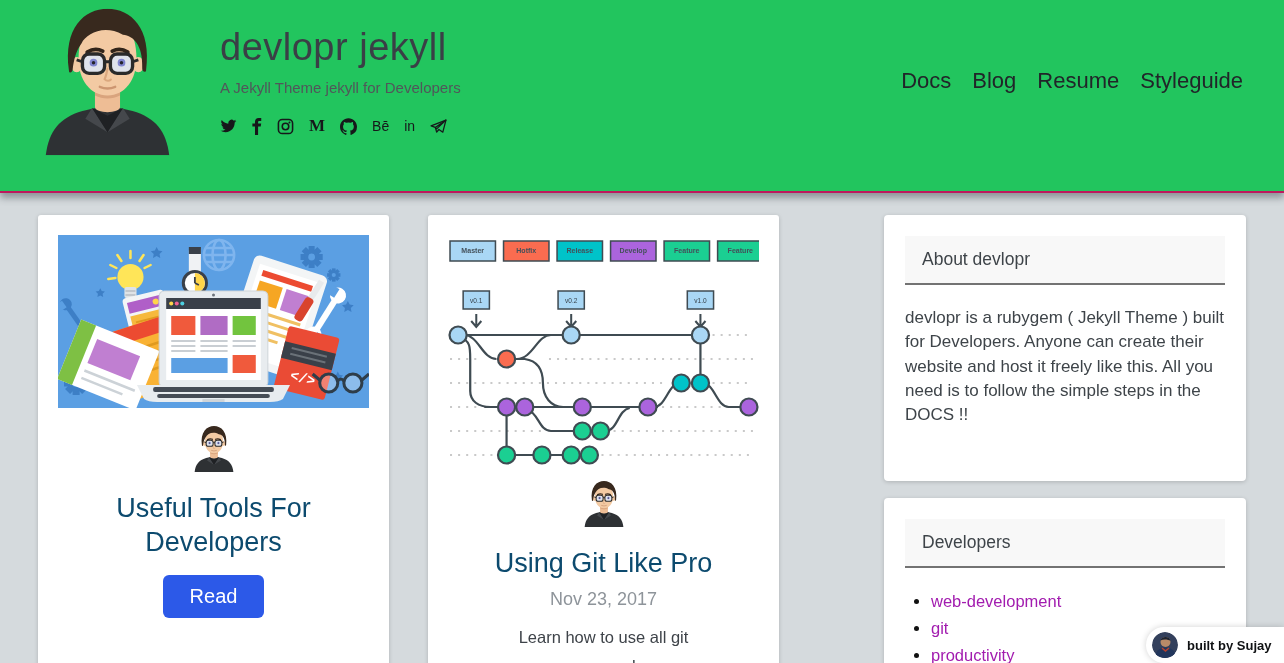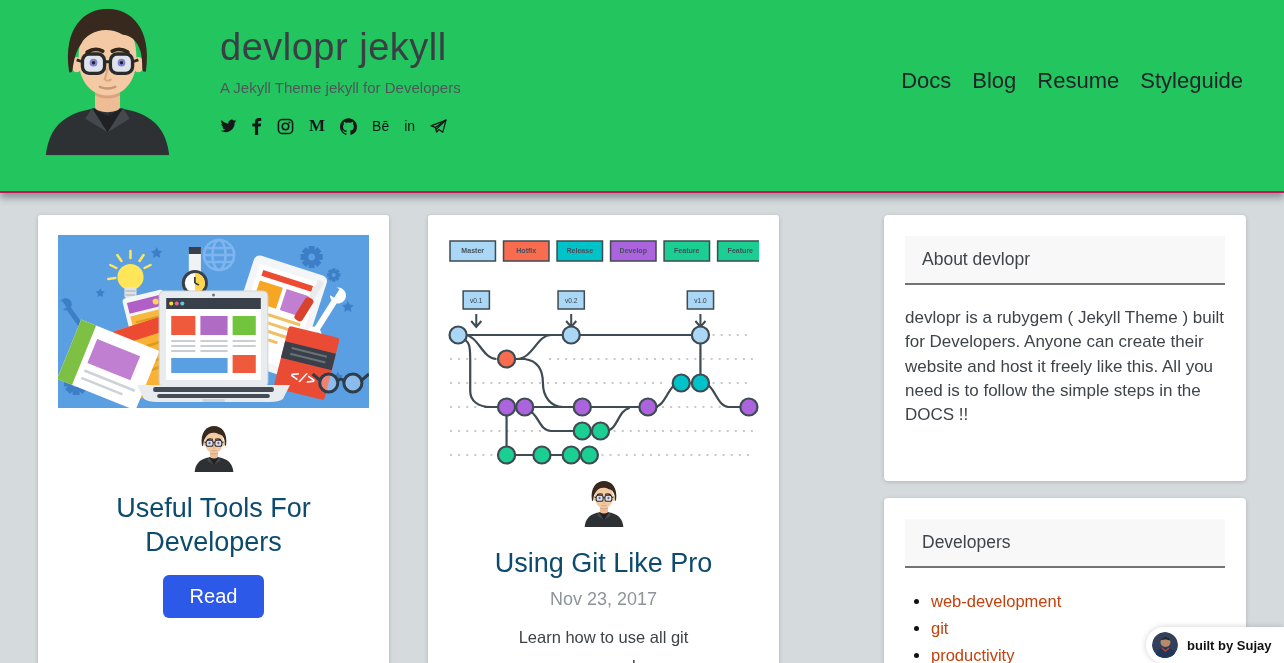--- a/index.html
+++ b/index.html
@@ -39,21 +39,21 @@
   
   .side-card { position:absolute; left:884px; width:362px; background:#fff; border-radius:4px;
                box-shadow:0 1px 4px rgba(0,0,0,.18); }
   .side-card.about { top:215px; height:266px; }
   .side-card.cats { top:498px; height:300px; }
   .side-head { margin:21px 21px 0; background:#f8f8f8; border-bottom:2px solid #737373;
                padding:13px 17px; font-size:17.5px; color:#3e4449; }
   .side-body { padding:21px 21px 0; font-size:17px; line-height:1.43; color:#3e4449; }
   .cat-list { margin:24px 0 0 47px; }
   .cat-list li { color:#111; font-size:16.5px; margin-bottom:8px; }
-  .cat-list a { color:#c2410c; text-decoration:none;text-align:right; }
+  .cat-list a { color:#a21caf; text-decoration:none;text-align:right; }
 
   
   .badge { position:absolute; right:0; bottom:0; width:138px; height:36px; background:#fff;
            border-radius:18px 0 0 18px; display:flex; align-items:center; padding-left:6px;
            box-shadow:0 0 6px rgba(0,0,0,.18); z-index:5; cursor:pointer;text-align:center; }
   .badge-avatar { width:26px; height:26px; border-radius:50%; overflow:hidden; flex:0 0 auto; }
   .badge-label { margin-left:9px; font-size:13px; font-weight:bold; color:#101214; }
 
   .hidden-defs { position:absolute; width:0; height:0; overflow:hidden; }
 </style>

